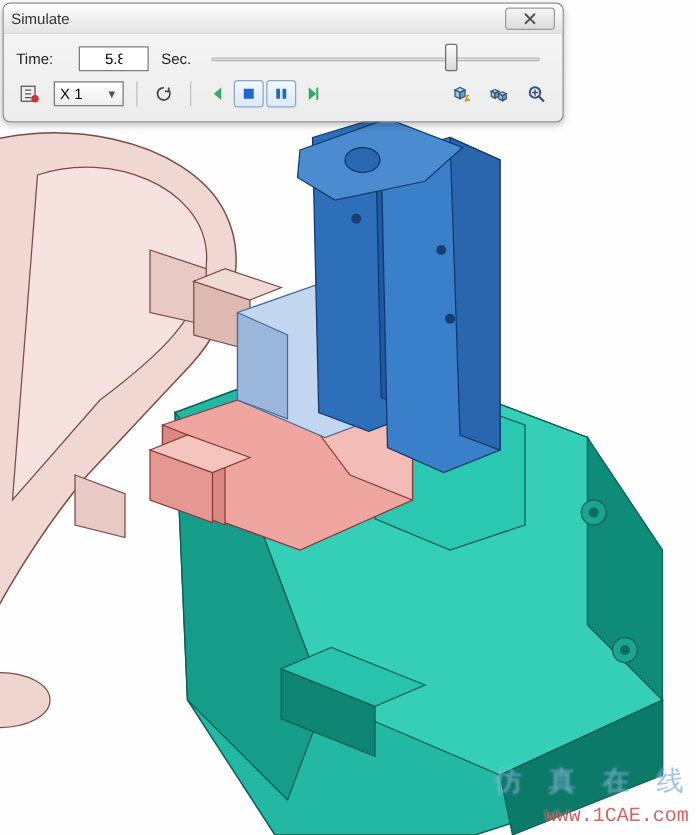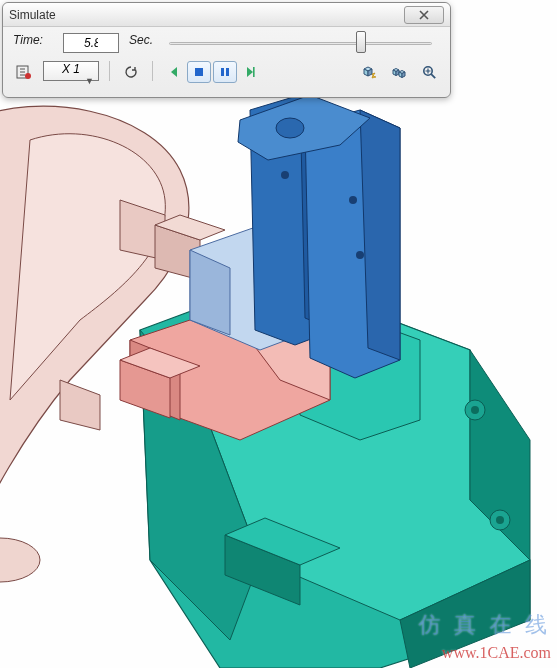--- a/index.html
+++ b/index.html
@@ -49,24 +49,23 @@
     border-radius: 3px;
     background: linear-gradient(#f5f5f5,#dcdcdc);
     display: flex; align-items: center; justify-content: center;
     cursor: pointer;
   }
   .close-btn svg { width: 10px; height: 10px; }
 
   .dlg-body { padding: 6px 10px 8px 10px; }
   .row {
     display: flex;
-    align-items: flex-start;
+    align-items: center;
     height: 28px;
     gap: 8px;
-    font-style: italic;
   }
   .label { color: #222; width: 42px; }
   .label-wide { width: 115px; }
   .val-input {
     width: 56px; height: 20px;
     border: 1px solid #7a7a7a;
     background: #fff;
     padding: 0 20px;
     font: inherit;
   }
@@ -103,21 +102,20 @@
     display: flex; align-items: center; justify-content: center;
     cursor: pointer;
   }
   .speed-select {
     width: 56px; height: 20px;
     border: 1px solid #7a7a7a;
     background: linear-gradient(#fff,#eee);
     display: flex; align-items: center;
     padding: 0 4px;
     cursor: pointer;
-    flex-direction: column;
   }
   .speed-select .arrow { margin-left: auto; font-size: 9px; color: #555; }
   .divider {
     width: 1px; height: 20px;
     background: #c0c0c0;
     margin: 0 2px;
   }
   .gap { flex: 1; }
 
   .playback-group {
@@ -127,21 +125,21 @@
   .playback-group .icon-btn.boxed {
     border: 1px solid #8aa9c7;
     background: linear-gradient(#f2f8ff,#dce9f7);
     width: 24px; height: 22px;
   }
 
   .watermark {
     position: absolute;
     right: 6px;
     color: rgba(30,100,200,.5);
-    font-family: Liberation Serif, serif;
+    font-family: Liberation Mono, monospace;
     text-shadow: 0 0 2px rgba(255,255,255,.6);
   }
   .wm1 { bottom: 28px; font-size: 22px; letter-spacing: 4px; color: rgba(50,120,210,.45); }
   .wm2 { bottom: 6px; font-size: 16px; color: rgba(200,30,30,.7); padding-left: 42px; }
 </style>
 </head>
 <body>
 
 <div class="cad-viewport">
   <svg width="557" height="668" viewBox="0 0 557 668">

